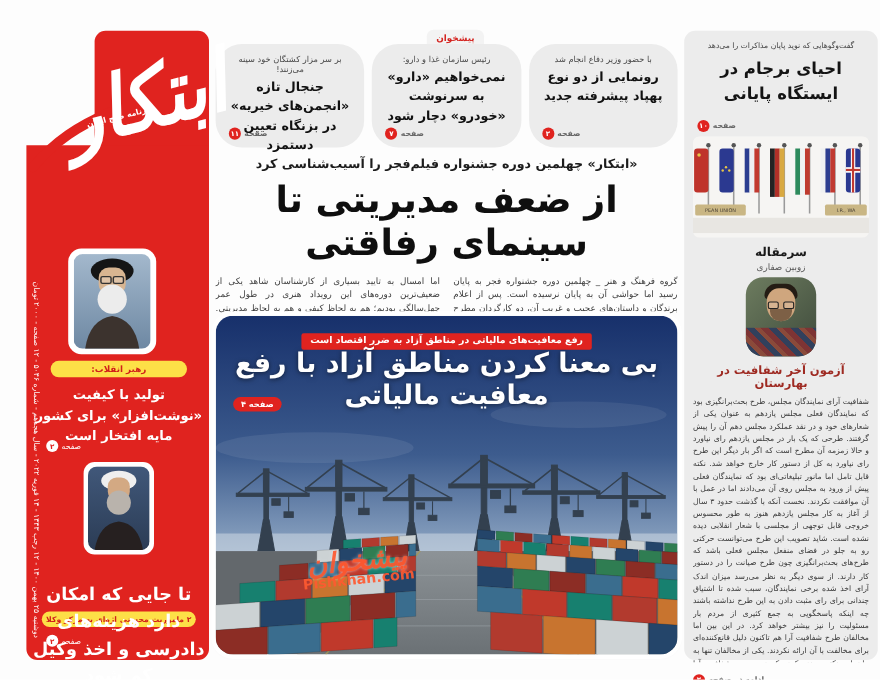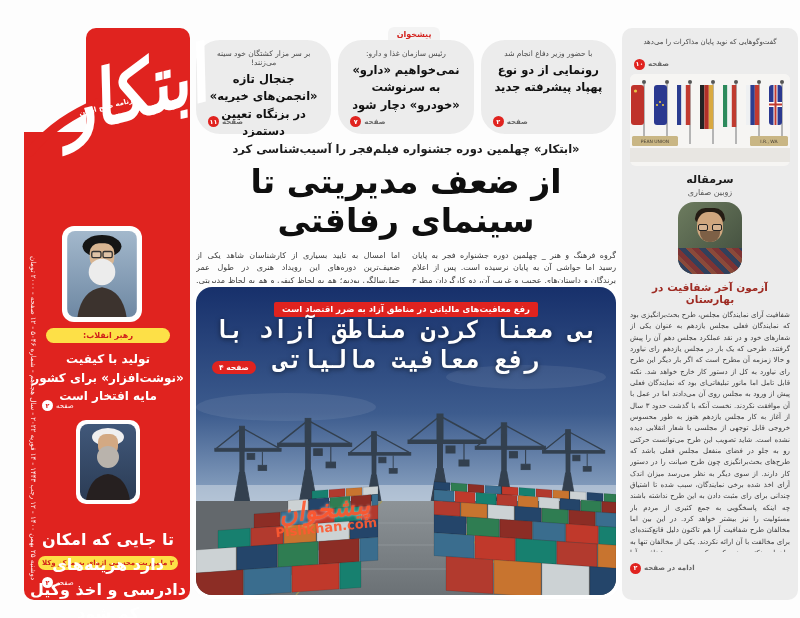--- a/index.html
+++ b/index.html
@@ -60,21 +60,21 @@
 
   
   .photo-card { position:absolute; left:196px; top:287px; width:420px; height:308px;
                 background:#fff; border-radius:16px; overflow:hidden;
                 box-shadow:0 0 0 4px #fff, 0 1px 4px rgba(0,0,0,.15);padding-left:16px; }
   .photo-card svg.scene { position:absolute; inset:0; }
   .p-kicker { position:absolute; top:10px; left:0; right:0; text-align:center; }
   .p-kicker span { background:#e0231f; color:#fff; font-size:8.5px; font-weight:bold;
                    padding:2px 8px 3px; border-radius:2px; }
   .p-head { position:absolute; top:28px; left:8px; right:8px; text-align:center; color:#fff;
-            font-size:24.5px; font-weight:bold; text-shadow:0 1px 5px rgba(0,0,0,.55);font-family:Liberation Mono, monospace; }
+            font-size:24.5px; font-weight:bold; text-shadow:0 1px 5px rgba(0,0,0,.55); }
   .p-badge { position:absolute; top:74px; left:16px; background:#e0231f; color:#fff;
              font-size:7.5px; font-weight:bold; padding:2px 7px; border-radius:8px; }
   .watermark { position:absolute; left:78px; top:208px; transform:rotate(-6deg);
                color:#ff5a31; text-align:center; opacity:.92; z-index:2; }
   .watermark .fa { font-size:25px; font-weight:bold; font-style:italic;
                    text-shadow:0 0 3px rgba(255,255,255,.6); }
   .watermark .en { font-size:13px; font-weight:bold; margin-top:-4px; }
 
   
   .right-card { position:absolute; left:622px; top:28px; width:176px; height:572px;
@@ -329,20 +329,21 @@
       <span>۴</span>
     </div>
     <div class="watermark">
       <div class="fa">پیشخوان</div>
       <div class="en" dir="ltr">Pishkhan.com</div>
     </div>
   </div>
 
   <div class="right-card">
     <div class="rc-kicker">گفت‌وگوهایی که نوید پایان مذاکرات را می‌دهد</div>
+    <div class="rc-head">احیای برجام در ایستگاه پایانی</div>
     <div class="rc-badge">
       <span class="badge-row">
         <span>صفحه</span>
         <span class="disc">۱۰</span>
       </span>
     </div>
     <div class="flags-wrap">
       <svg viewBox="0 0 160 88" width="160" height="88">
         <rect width="160" height="88" rx="6" fill="#f6f5f3"></rect>
         <rect y="74" width="160" height="14" fill="#e8e6e2"></rect>

